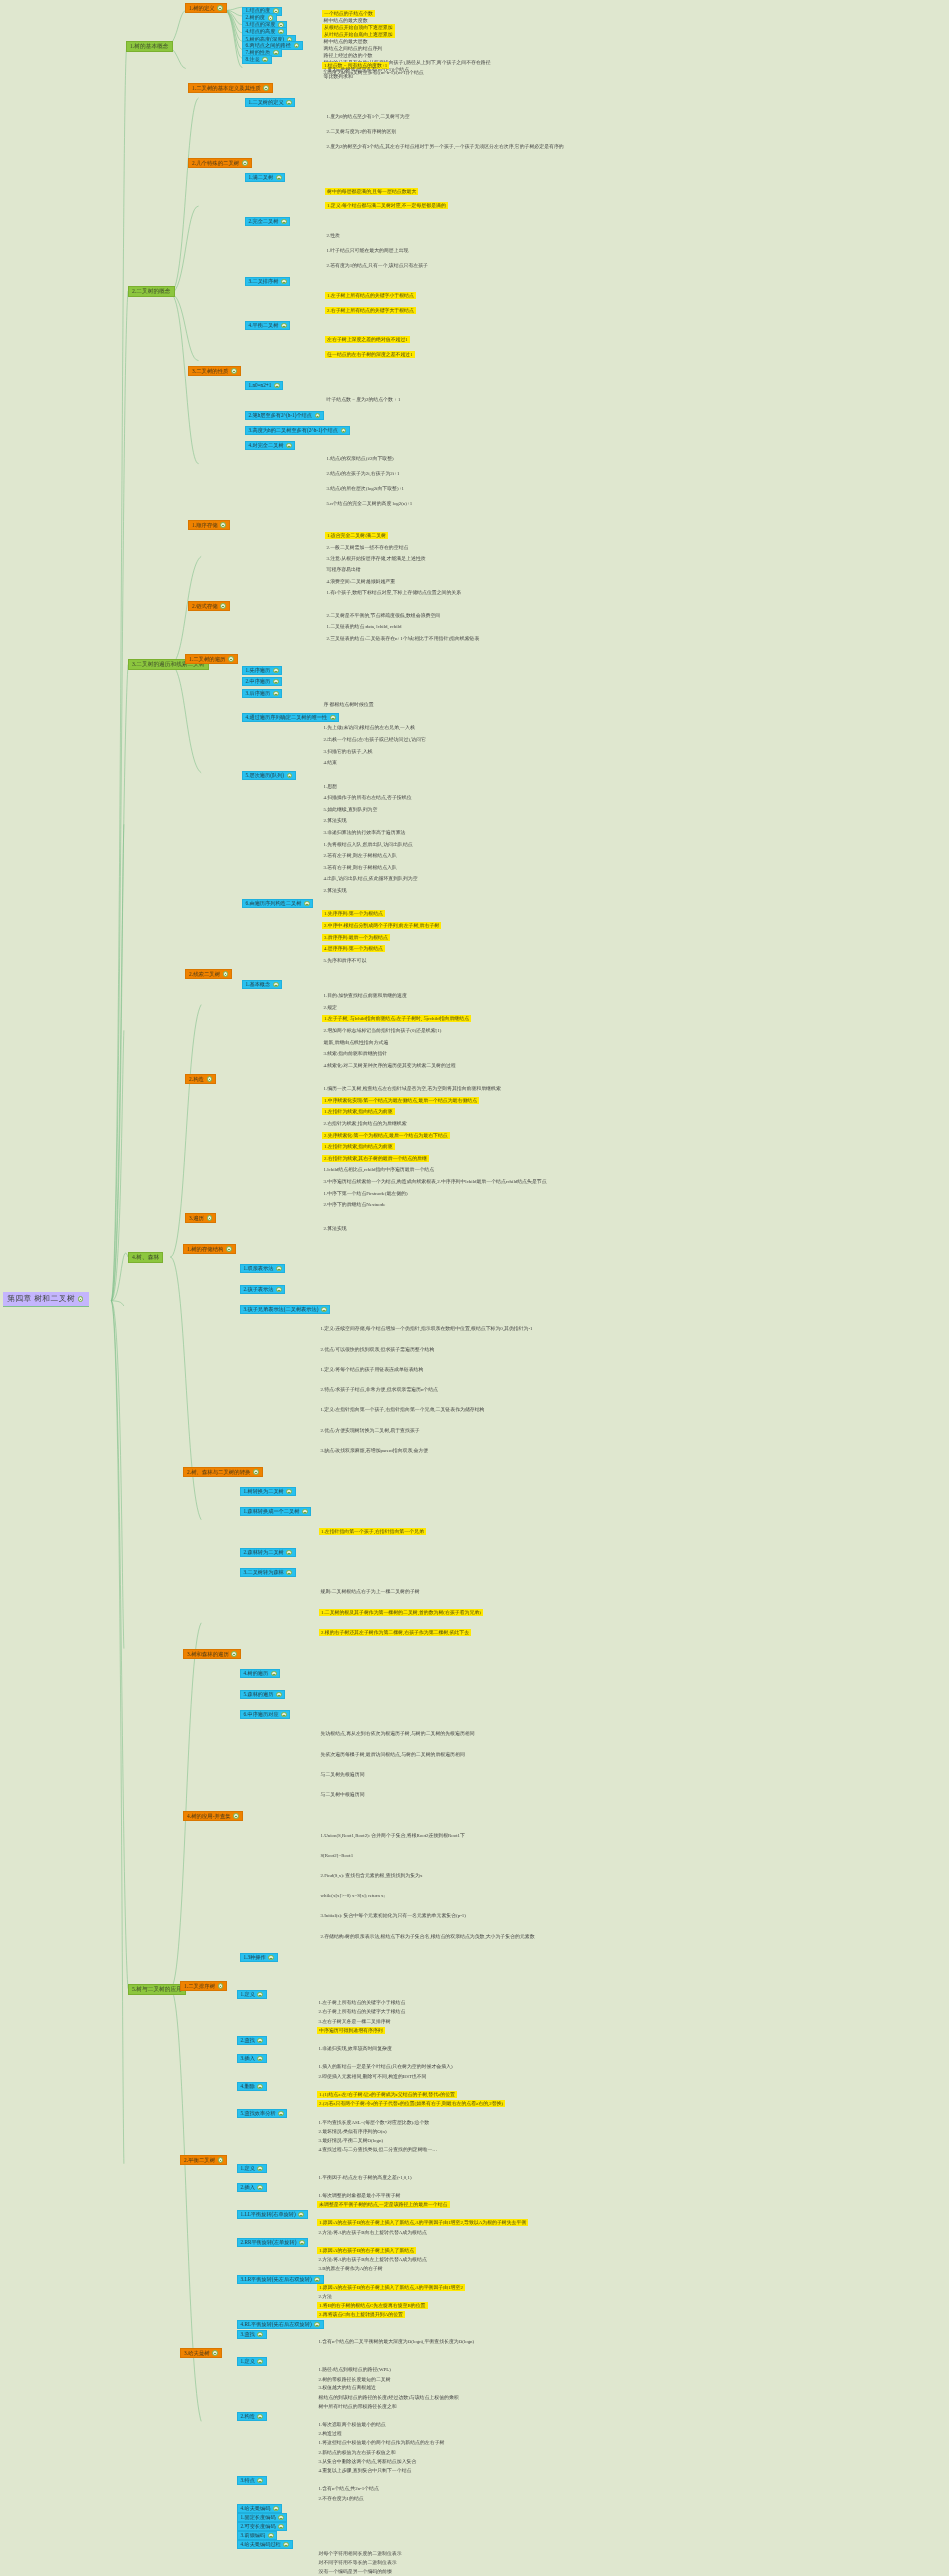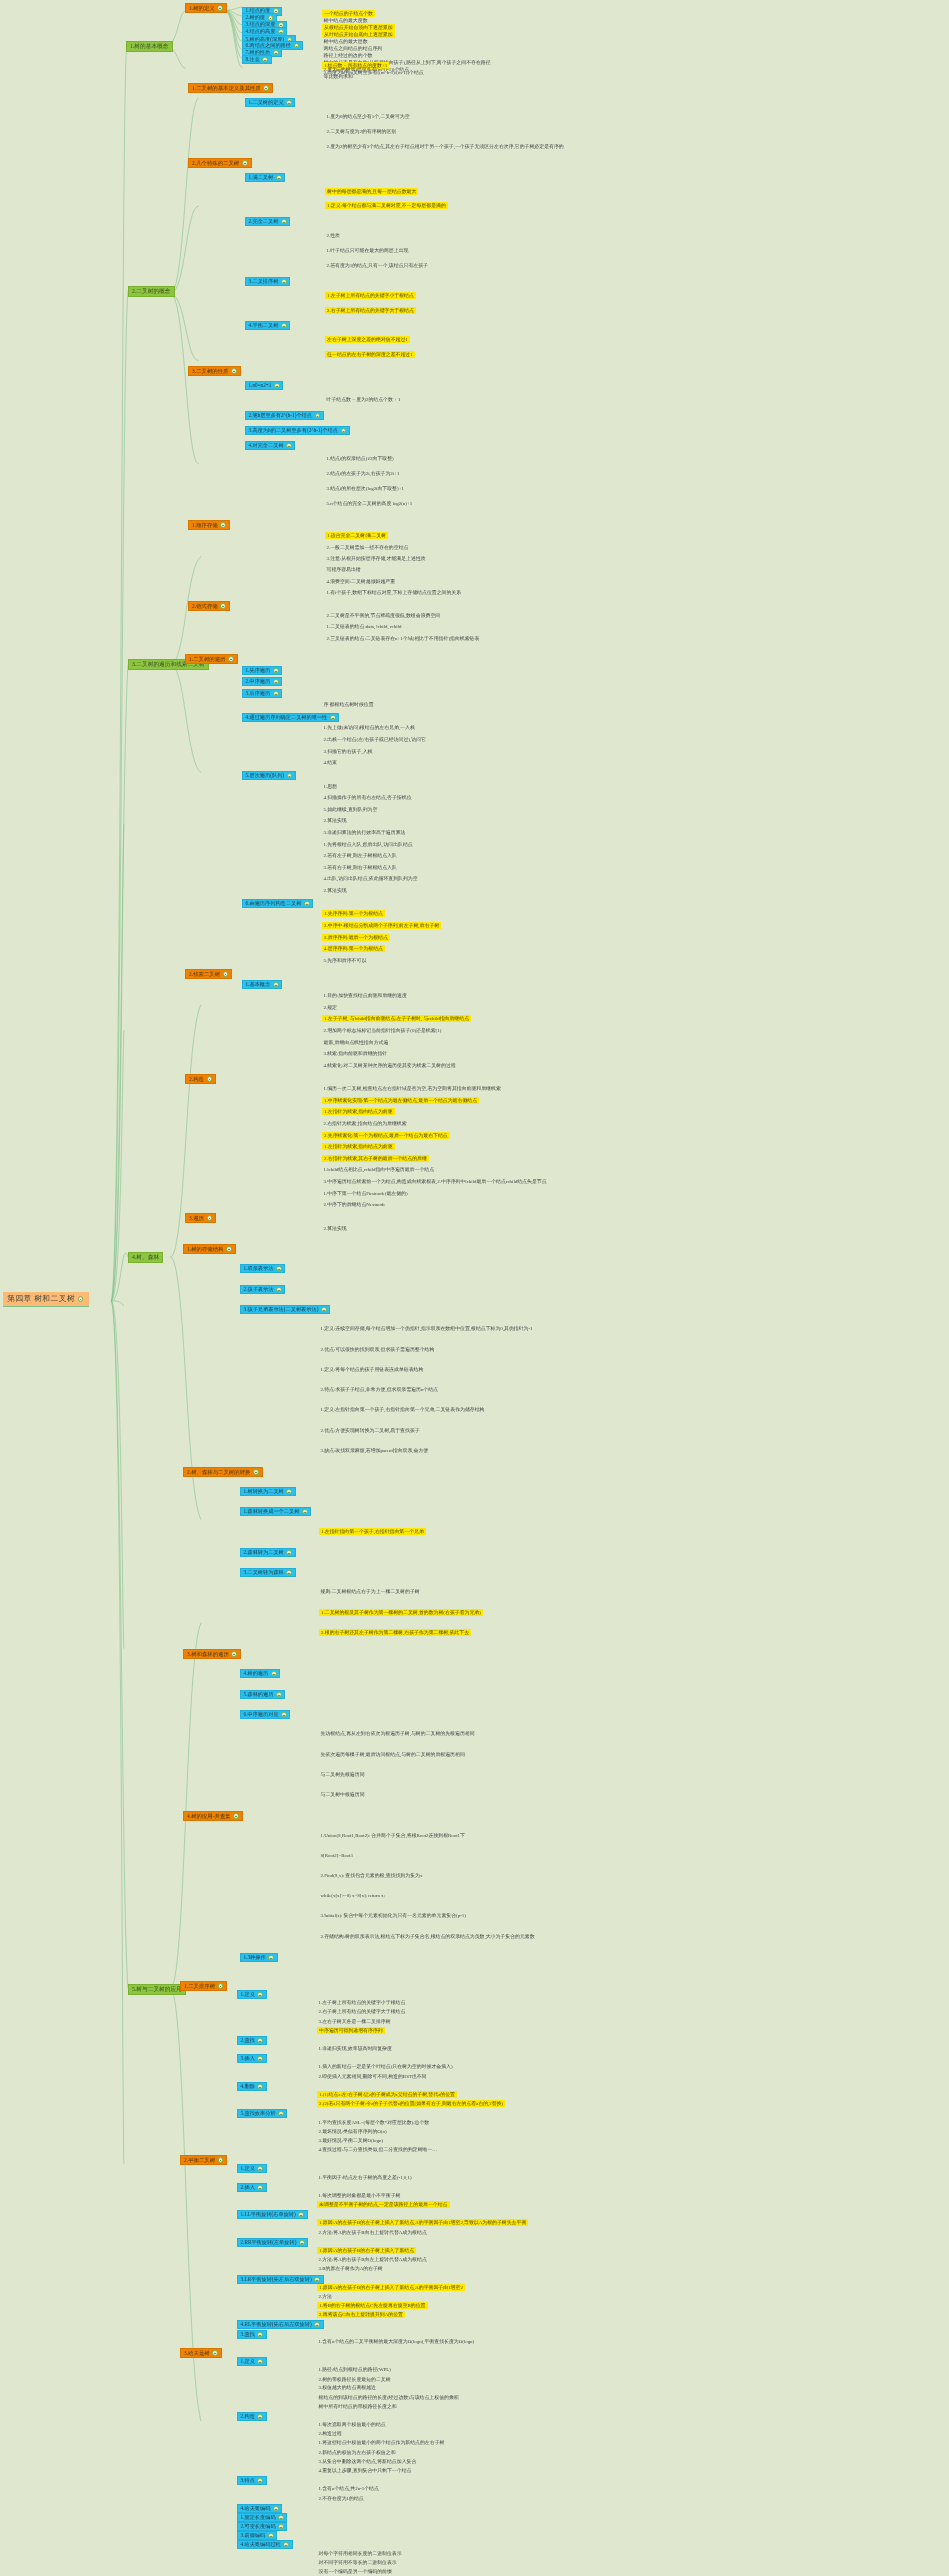--- a/index.html
+++ b/index.html
@@ -17,21 +17,21 @@
   .node {
     position:absolute;
     white-space:nowrap;
     line-height:1.15;
     padding:0.5px 2.6px;
     display:flex;
     align-items:center;
   }
   
   .n-root {
-    background:#fdba74;
+    background:#c4b5fd;
     border-bottom:1px solid #7fbf8a;
     font-size:7.7px;
     color:#41483f;
     padding:2.6px 5.2px 2.6px 4.1px;
     letter-spacing:0.5px;
     text-align:right;
   }
   
   .n-sec {
     background:#8cc63e;

